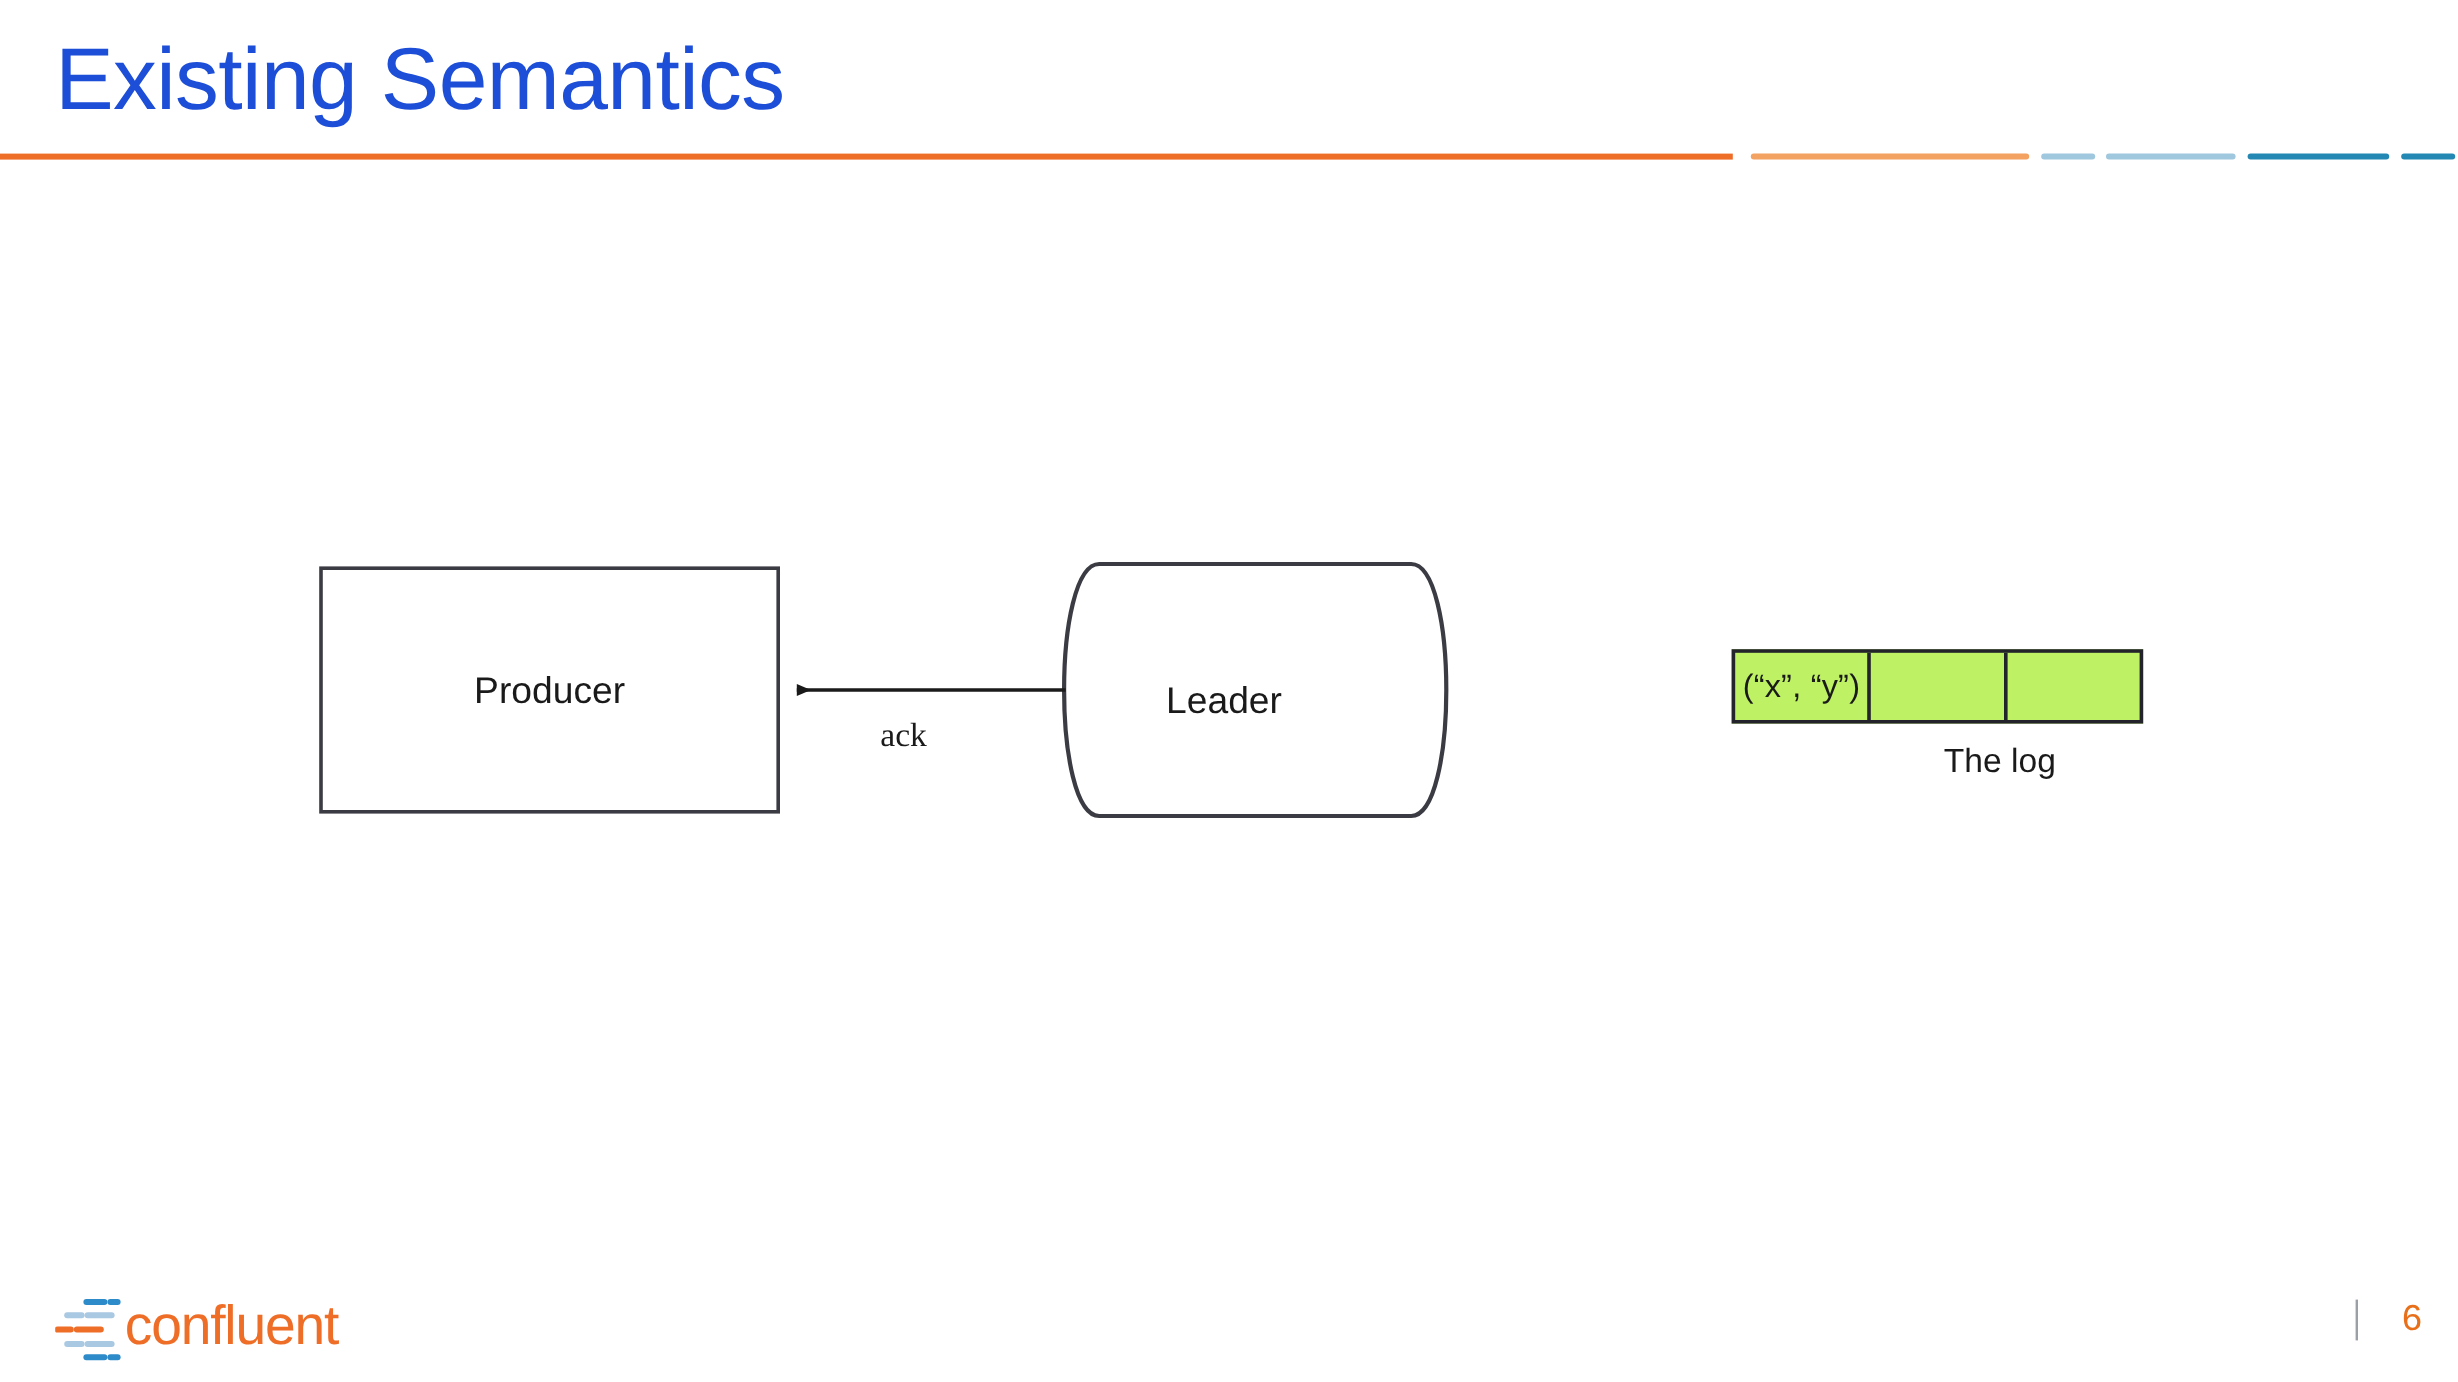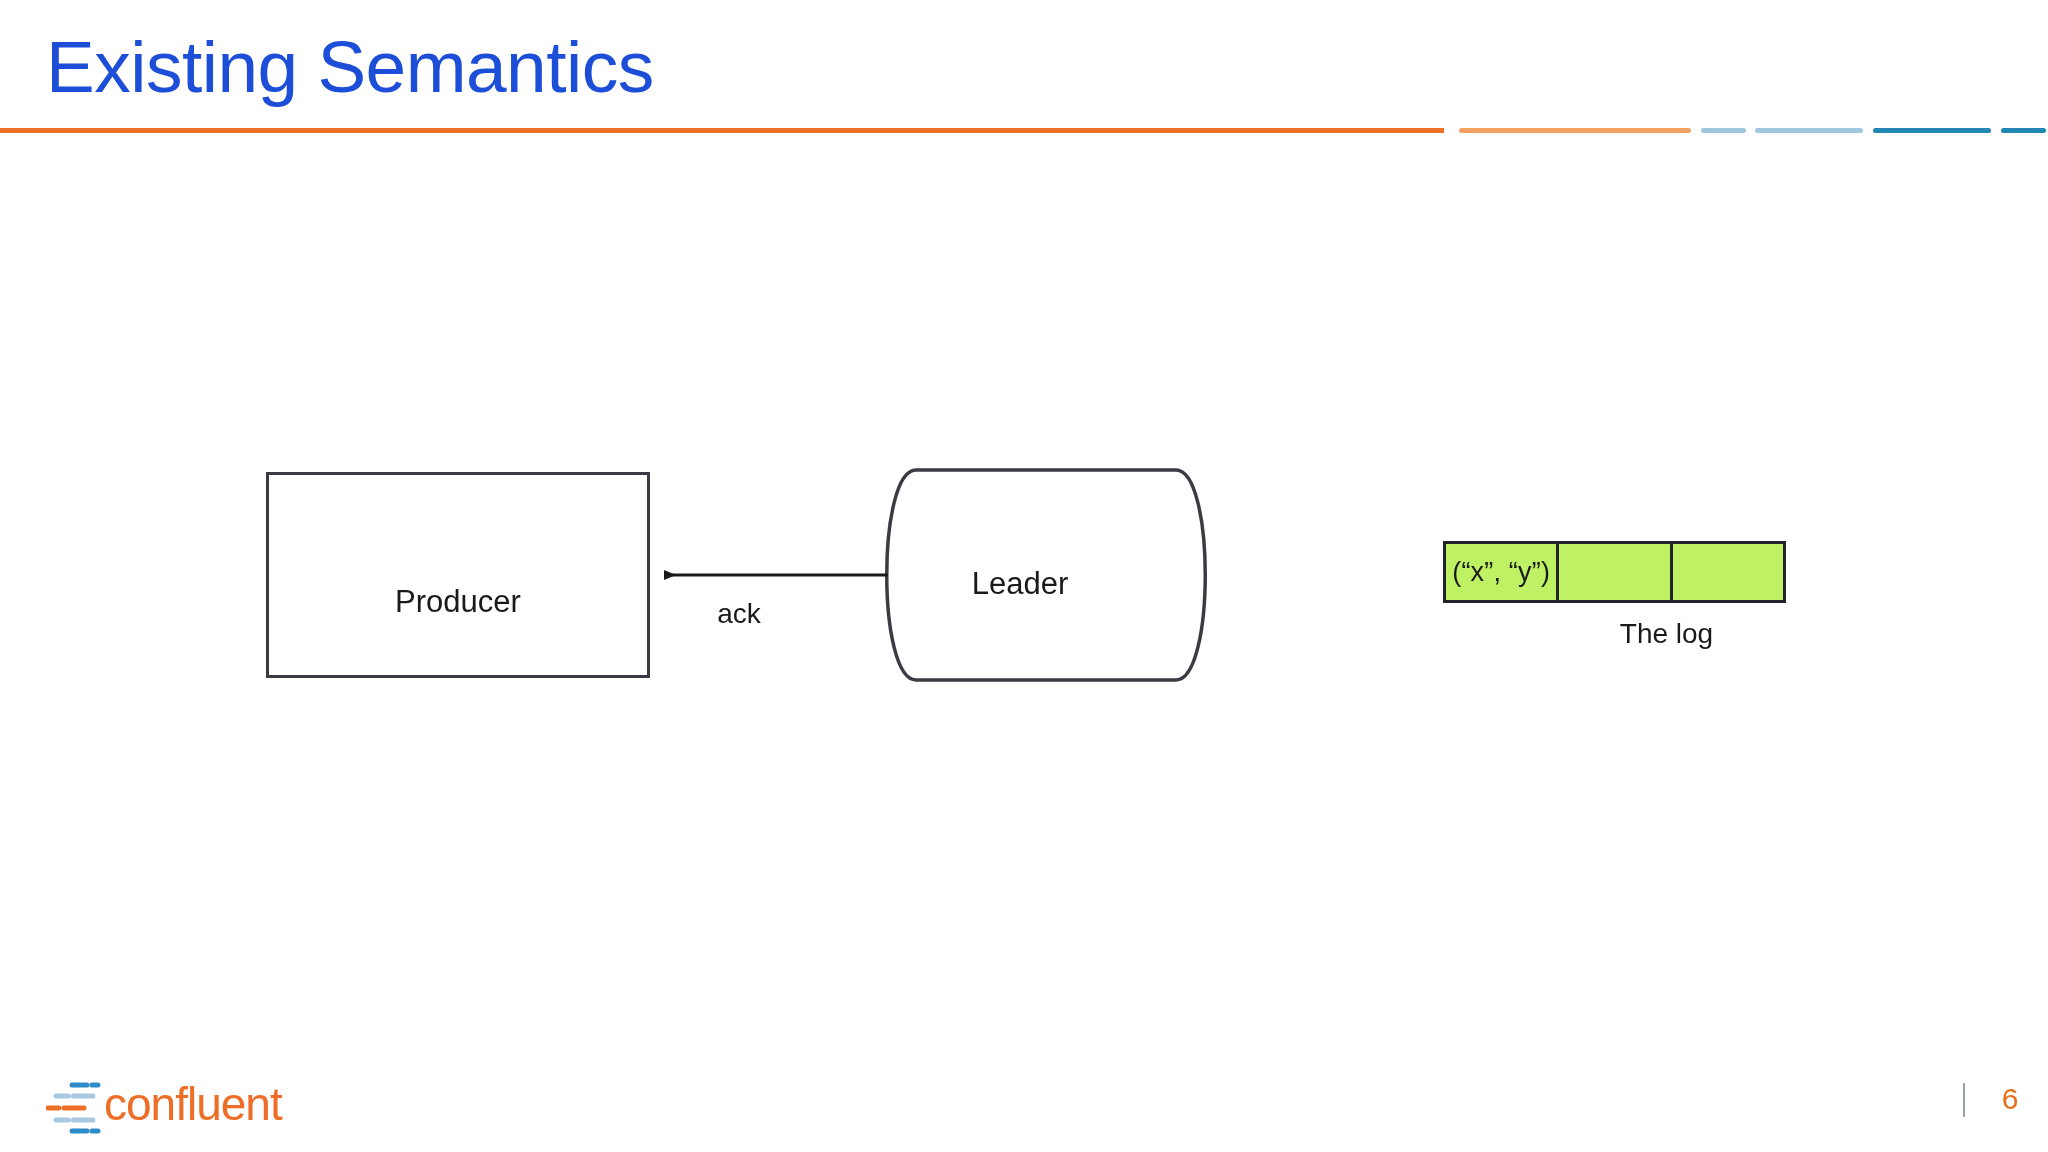--- a/index.html
+++ b/index.html
@@ -70,35 +70,36 @@
     left: 266px;
     top: 472px;
     width: 384px;
     height: 206px;
     border: 3px solid #3b3b44;
     background: #ffffff;
     box-sizing: border-box;
   }
   .producer-label {
     left: 266px;
-    top: 584px;
+    top: 558px;
     width: 384px;
   }
   .leader-label {
     left: 886px;
     top: 566px;
     width: 268px;
   }
 
   
   .ack-label {
-    left: 620px;
+    left: 634px;
     top: 598px;
     width: 238px;
     font-size: 28px;
+    font-family: Liberation Serif, serif;
   }
 
   
   .log-table {
     position: absolute;
     left: 1443px;
     top: 541px;
     width: 343px;
     height: 62px;
     border: 3px solid #23232b;

